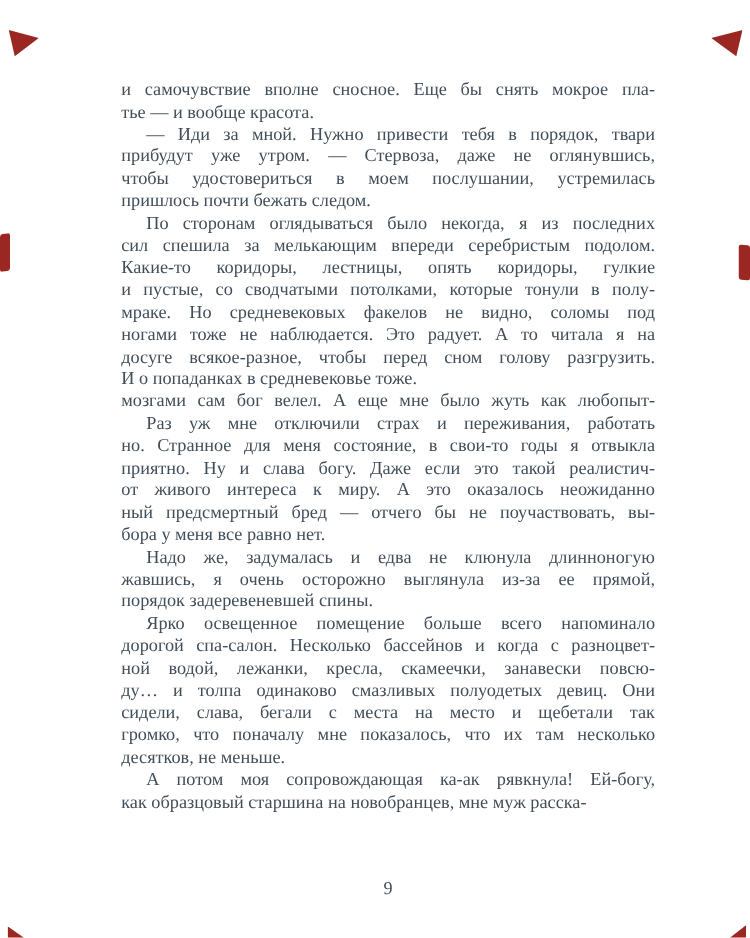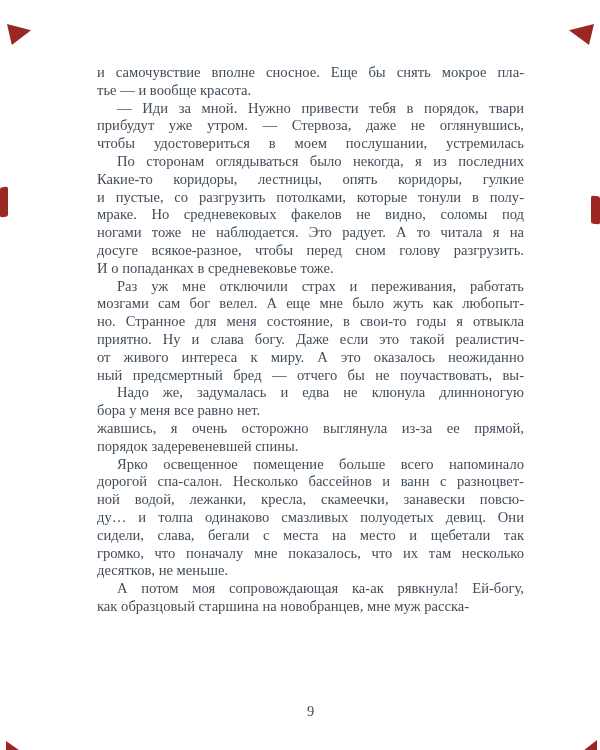--- a/index.html
+++ b/index.html
@@ -65,39 +65,41 @@
 </head>
 <body style="--bg-color: #ffffff; --text-color: #414d58; --mark-color: #9b2722;">
 
 <div class="page">
   <div class="text-block" id="text-block">
       <div class="line">и самочувствие вполне сносное. Еще бы снять мокрое пла-</div>
       <div class="line para-end">тье — и вообще красота.</div>
       <div class="line first-line">— Иди за мной. Нужно привести тебя в порядок, твари</div>
       <div class="line">прибудут уже утром. — Стервоза, даже не оглянувшись,</div>
       <div class="line">чтобы удостовериться в моем послушании, устремилась</div>
+      <div class="line para-end">пришлось почти бежать следом.</div>
       <div class="line first-line">По сторонам оглядываться было некогда, я из последних</div>
+      <div class="line">сил спешила за мелькающим впереди серебристым подолом.</div>
       <div class="line">Какие-то коридоры, лестницы, опять коридоры, гулкие</div>
-      <div class="line">и пустые, со разгрузить потолками, которые тонули в полу-</div>
+      <div class="line">и пустые, со сводчатыми потолками, которые тонули в полу-</div>
       <div class="line">мраке. Но средневековых факелов не видно, соломы под</div>
       <div class="line">ногами тоже не наблюдается. Это радует. А то читала я на</div>
       <div class="line">досуге всякое-разное, чтобы перед сном голову разгрузить.</div>
       <div class="line para-end">И о попаданках в средневековье тоже.</div>
+      <div class="line">мозгами сам бог велел. А еще мне было жуть как любопыт-</div>
       <div class="line first-line">Раз уж мне отключили страх и переживания, работать</div>
-      <div class="line">мозгами сам бог велел. А еще мне было жуть как любопыт-</div>
       <div class="line">но. Странное для меня состояние, в свои-то годы я отвыкла</div>
       <div class="line">приятно. Ну и слава богу. Даже если это такой реалистич-</div>
       <div class="line">от живого интереса к миру. А это оказалось неожиданно</div>
       <div class="line">ный предсмертный бред — отчего бы не поучаствовать, вы-</div>
+      <div class="line para-end">бора у меня все равно нет.</div>
       <div class="line first-line">Надо же, задумалась и едва не клюнула длинноногую</div>
-      <div class="line para-end">бора у меня все равно нет.</div>
       <div class="line">жавшись, я очень осторожно выглянула из-за ее прямой,</div>
       <div class="line para-end">порядок задеревеневшей спины.</div>
       <div class="line first-line">Ярко освещенное помещение больше всего напоминало</div>
-      <div class="line">дорогой спа-салон. Несколько бассейнов и ванн с разноцвет-</div>
+      <div class="line">дорогой спа-салон. Несколько бассейнов и когда с разноцвет-</div>
       <div class="line">ной водой, лежанки, кресла, скамеечки, занавески повсю-</div>
       <div class="line">ду… и толпа одинаково смазливых полуодетых девиц. Они</div>
       <div class="line">сидели, слава, бегали с места на место и щебетали так</div>
       <div class="line">громко, что поначалу мне показалось, что их там несколько</div>
       <div class="line para-end">десятков, не меньше.</div>
       <div class="line first-line">А потом моя сопровождающая ка-ак рявкнула! Ей-богу,</div>
       <div class="line para-end">как образцовый старшина на новобранцев, мне муж расска-</div>
     </div>
   <div class="page-number">9</div>
 

